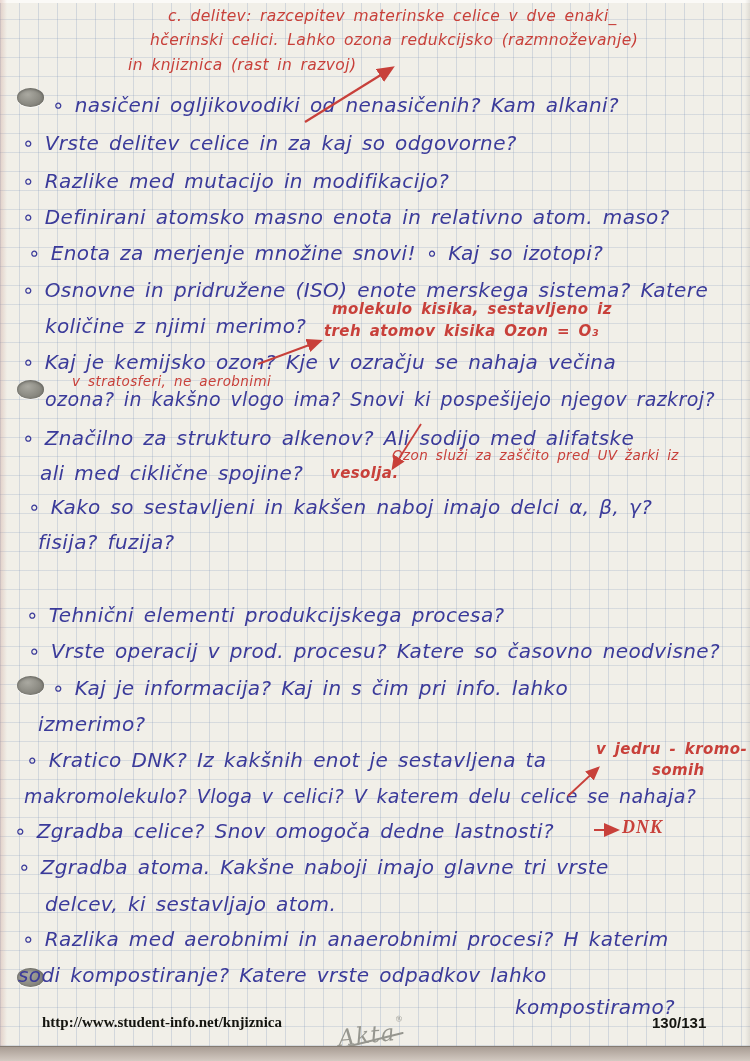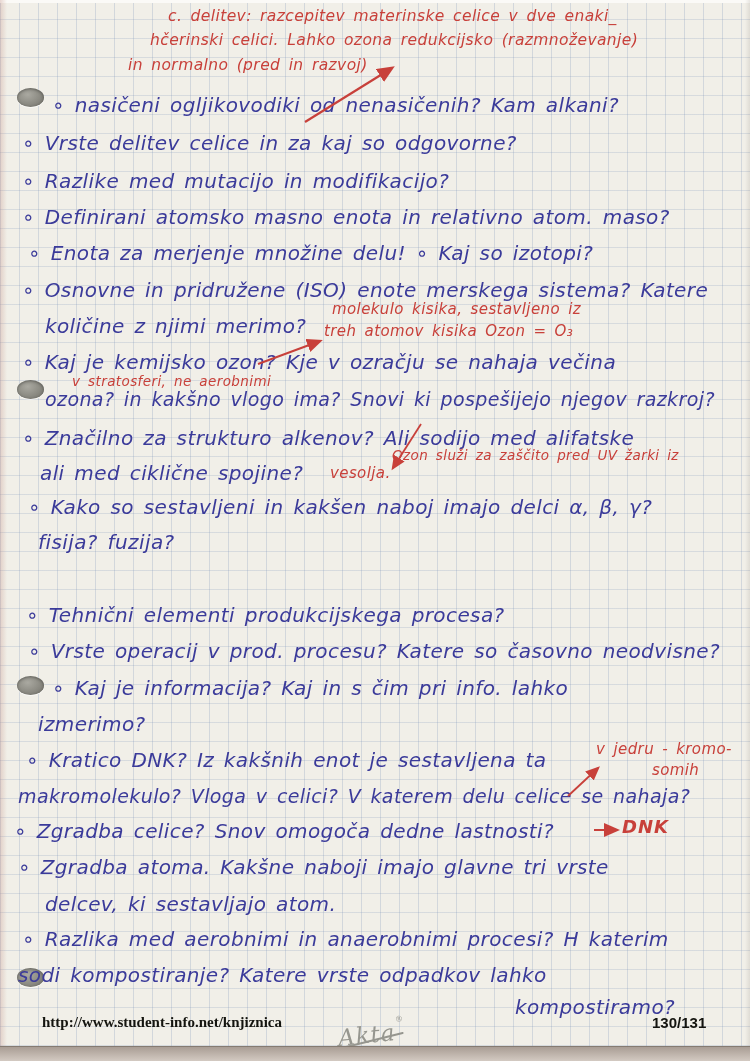--- a/index.html
+++ b/index.html
@@ -20,22 +20,22 @@
     word-spacing:3px;
     white-space:nowrap;
     line-height:1.05;
     text-align:center;
   }
   .blue{ color:#3b3b9a; font-size:20px; }
   .blue.small{ font-size:19px; }
   .red{ color:#c8403a; }
   .rednote{ font-size:15.5px; }
   .redsm{ font-size:13.5px; }
-  .redmd{ font-size:15px; }
-  .redlg{ font-size:18px; font-weight:bold; letter-spacing:1px;}
+  .redmd{ font-size:15px;font-weight:bold; }
+  .redlg{ font-size:18px; font-weight:bold; letter-spacing:1px;font-family:Liberation Serif, serif;}
   .hole{
     position:absolute;left:17px;width:27px;height:19px;border-radius:50%;
     background:radial-gradient(ellipse at 40% 35%, #aaa9a1 0%, #8b8a82 55%, #6f6e66 100%);
     box-shadow: inset 0 1px 3px rgba(0,0,0,.35), 0 1px 1px rgba(255,255,255,.7);
   }
   .edge-left{position:absolute;left:0;top:0;width:7px;height:1061px;
     background:linear-gradient(to right, rgba(196,148,138,.35), rgba(196,148,138,0));}
   .edge-right{position:absolute;right:0;top:0;width:5px;height:1061px;
     background:linear-gradient(to left, rgba(90,80,70,.12), rgba(90,80,70,0));}
   .edge-bottom{position:absolute;left:0;top:1046px;width:750px;height:15px;
@@ -74,41 +74,41 @@
   <div class="edge-left"></div>
   <div class="edge-right"></div>
 
   <div class="hole" style="top:88px"></div>
   <div class="hole" style="top:380px"></div>
   <div class="hole" style="top:676px"></div>
   <div class="hole" style="top:968px"></div>
 
   <div class="hw red rednote" style="left:168px;top:8px">c. delitev: razcepitev materinske celice v dve enaki_</div>
   <div class="hw red rednote" style="left:150px;top:32px">hčerinski celici. Lahko ozona redukcijsko (razmnoževanje)</div>
-  <div class="hw red rednote" style="left:128px;top:57px">in normalno (pred in razvoj)</div>
+  <div class="hw red rednote" style="left:128px;top:57px">in knjiznica (rast in razvoj)</div>
 
   <div class="hw blue" style="left:52px;top:95px">∘ nasičeni ogljikovodiki od nenasičenih? Kam alkani?</div>
   <div class="hw blue" style="left:22px;top:133px">∘ Vrste delitev celice in za kaj so odgovorne?</div>
   <div class="hw blue" style="left:22px;top:171px">∘ Razlike med mutacijo in modifikacijo?</div>
   <div class="hw blue" style="left:22px;top:207px">∘ Definirani atomsko masno enota in relativno atom. maso?</div>
-  <div class="hw blue" style="left:28px;top:243px">∘ Enota za merjenje množine delu! ∘ Kaj so izotopi?</div>
+  <div class="hw blue" style="left:28px;top:243px">∘ Enota za merjenje množine snovi! ∘ Kaj so izotopi?</div>
   <div class="hw blue" style="left:22px;top:280px">∘ Osnovne in pridružene (ISO) enote merskega sistema? Katere</div>
   <div class="hw blue" style="left:45px;top:316px">količine z njimi merimo?</div>
   <div class="hw blue" style="left:22px;top:352px">∘ Kaj je kemijsko ozon? Kje v ozračju se nahaja večina</div>
   <div class="hw blue small" style="left:45px;top:390px">ozona? in kakšno vlogo ima? Snovi ki pospešijejo njegov razkroj?</div>
   <div class="hw blue" style="left:22px;top:428px">∘ Značilno za strukturo alkenov? Ali sodijo med alifatske</div>
   <div class="hw blue" style="left:40px;top:463px">ali med ciklične spojine?</div>
   <div class="hw blue" style="left:28px;top:497px">∘ Kako so sestavljeni in kakšen naboj imajo delci α, β, γ?</div>
   <div class="hw blue" style="left:38px;top:532px">fisija? fuzija?</div>
   <div class="hw blue" style="left:26px;top:605px">∘ Tehnični elementi produkcijskega procesa?</div>
   <div class="hw blue" style="left:28px;top:641px">∘ Vrste operacij v prod. procesu? Katere so časovno neodvisne?</div>
   <div class="hw blue" style="left:52px;top:678px">∘ Kaj je informacija? Kaj in s čim pri info. lahko</div>
   <div class="hw blue" style="left:38px;top:714px">izmerimo?</div>
   <div class="hw blue" style="left:26px;top:750px">∘ Kratico DNK? Iz kakšnih enot je sestavljena ta</div>
-  <div class="hw blue small" style="left:18px;top:787px">makromolekulo? Vloga v celici? V katerem delu celice se nahaja?</div>
+  <div class="hw blue small" style="left:24px;top:787px">makromolekulo? Vloga v celici? V katerem delu celice se nahaja?</div>
   <div class="hw blue" style="left:14px;top:821px">∘ Zgradba celice? Snov omogoča dedne lastnosti?</div>
   <div class="hw blue" style="left:18px;top:857px">∘ Zgradba atoma. Kakšne naboji imajo glavne tri vrste</div>
   <div class="hw blue" style="left:45px;top:894px">delcev, ki sestavljajo atom.</div>
   <div class="hw blue" style="left:22px;top:929px">∘ Razlika med aerobnimi in anaerobnimi procesi? H katerim</div>
   <div class="hw blue" style="left:18px;top:965px">sodi kompostiranje? Katere vrste odpadkov lahko</div>
   <div class="hw blue" style="left:515px;top:997px">kompostiramo?</div>
 
   <div class="hw red redsm" style="left:72px;top:374px">v stratosferi, ne aerobnimi</div>
   <div class="hw red redmd" style="left:332px;top:302px">molekulo kisika, sestavljeno iz</div>
   <div class="hw red redmd" style="left:324px;top:324px">treh atomov kisika   Ozon = O₃</div>

